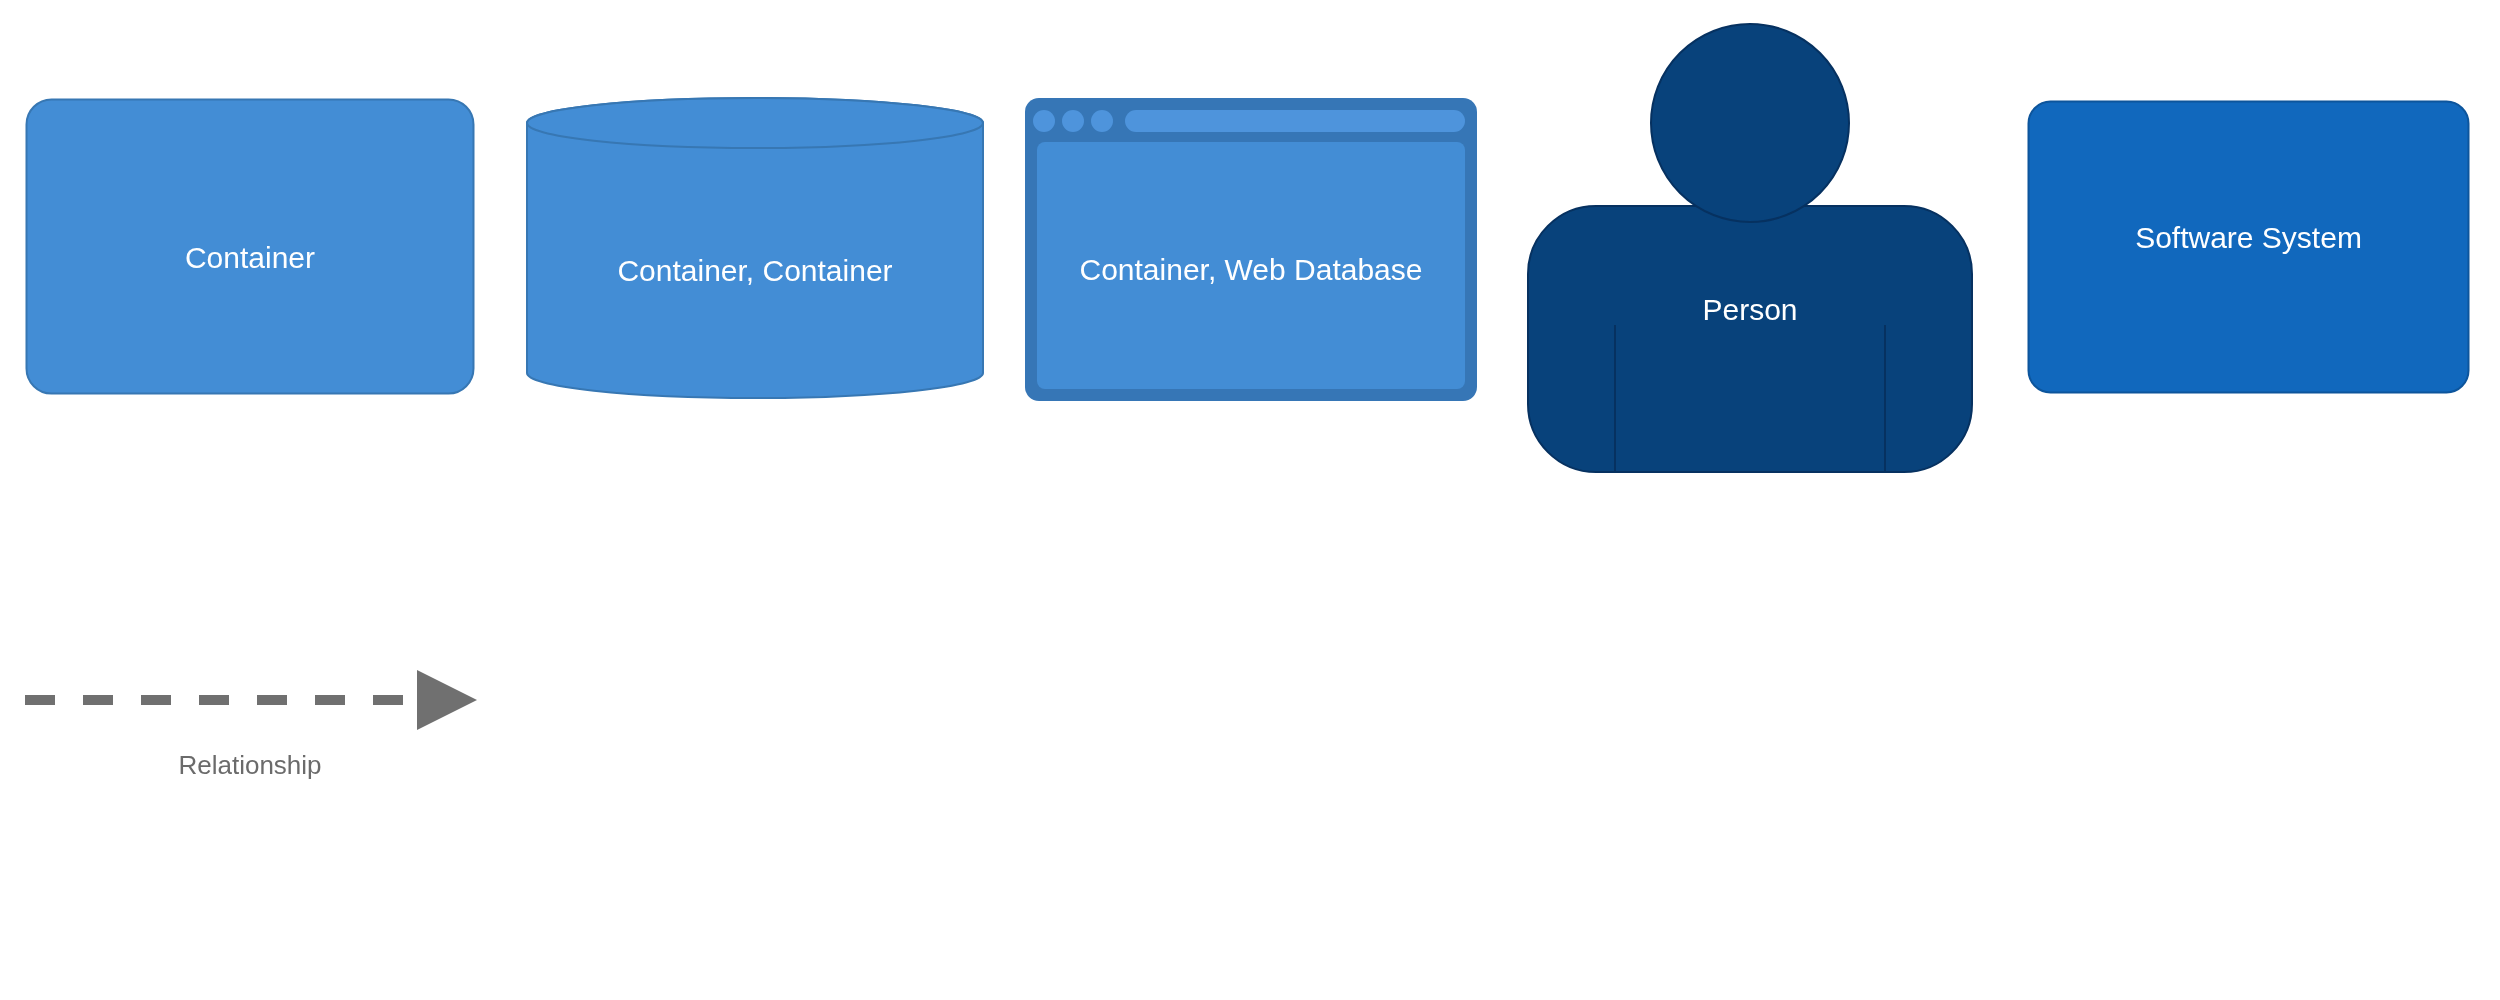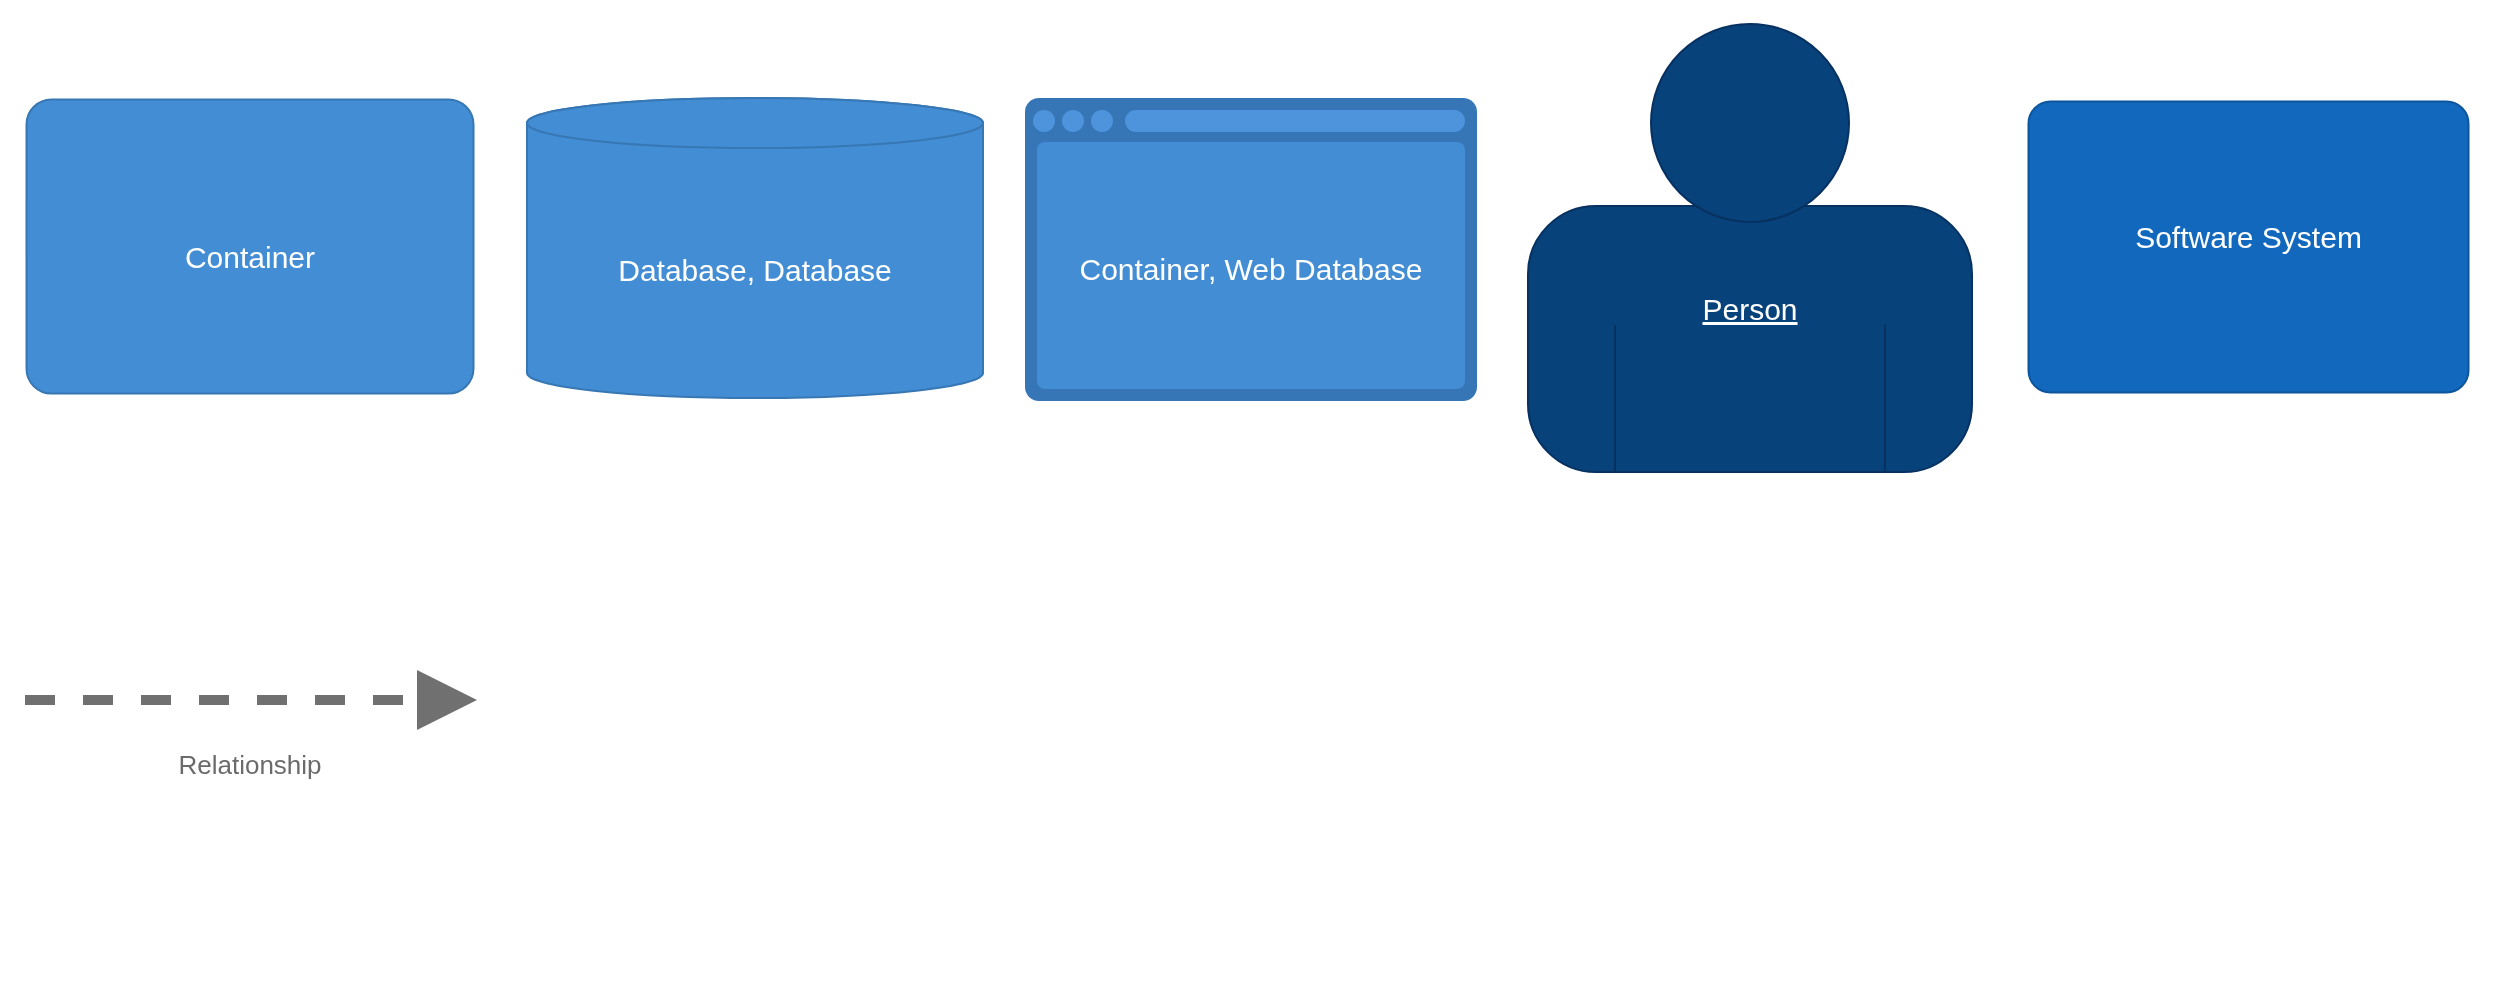--- a/index.html
+++ b/index.html
@@ -48,21 +48,21 @@
       <rect x="1.5" y="1.5" width="447" height="294" rx="25" stroke-width="2" fill="#438DD5" stroke="#3777B3"></rect>
     </svg>
     <div class="item-label" style="left:25px; top:98px; width:450px; height:297px; padding-top:22px;">Container</div>
   </div>
 
   <div>
     <svg class="abs" style="left:525px; top:96px;" width="460" height="306">
       <path d="M 2 27 L 2 277 A 228 25 0 0 0 458 277 L 458 27 A 228 25 0 0 0 2 27 Z" stroke-width="2" fill="#438DD5" stroke="#3777B3"></path>
       <ellipse cx="230" cy="27" rx="228" ry="25" stroke-width="2" fill="#438DD5" stroke="#3777B3"></ellipse>
     </svg>
-    <div class="item-label" style="left:525px; top:96px; width:460px; height:306px; padding-top:44px;">Database, Database</div>
+    <div class="item-label" style="left:525px; top:96px; width:460px; height:306px; padding-top:44px;">Container, Container</div>
   </div>
 
   <div>
     <svg class="abs" style="left:1025px; top:98px;" width="452" height="303">
       <rect x="0" y="0" width="452" height="303" rx="14" fill="#3676B6"></rect>
       <circle cx="19" cy="23" r="11" fill="#4E94DC"></circle>
       <circle cx="48" cy="23" r="11" fill="#4E94DC"></circle>
       <circle cx="77" cy="23" r="11" fill="#4E94DC"></circle>
       <rect x="100" y="12" width="340" height="22" rx="11" fill="#4E94DC"></rect>
       <rect x="12" y="44" width="428" height="247" rx="8" fill="#438DD5"></rect>
@@ -70,21 +70,21 @@
     <div class="item-label" style="left:1025px; top:98px; width:452px; height:303px; padding-top:41px;">Container, Web Database</div>
   </div>
 
   <div>
     <svg class="abs" style="left:1527px; top:23px;" width="446" height="450">
       <rect x="1" y="183" width="444" height="266" rx="68" stroke-width="2" fill="#08427B" stroke="#063160"></rect>
       <line x1="88" y1="302" x2="88" y2="448" stroke-width="2" stroke="#063160"></line>
       <line x1="358" y1="302" x2="358" y2="448" stroke-width="2" stroke="#063160"></line>
       <circle cx="223" cy="100" r="99" stroke-width="2" fill="#08427B" stroke="#063160"></circle>
     </svg>
-    <div class="item-label" style="left:1527px; top:23px; width:446px; height:450px; padding-top:124px;text-decoration:underline;">Person</div>
+    <div class="item-label" style="left:1527px; top:23px; width:446px; height:450px; padding-top:124px;">Person</div>
   </div>
 
   <div>
     <svg class="abs" style="left:2027px; top:100px;" width="443" height="294">
       <rect x="1.5" y="1.5" width="440" height="291" rx="22" stroke-width="2" fill="#1168BD" stroke="#0D559C"></rect>
     </svg>
     <div class="item-label" style="left:2027px; top:100px; width:443px; height:248px; padding-top:28px;">Software System</div>
   </div>
 
   <div>

